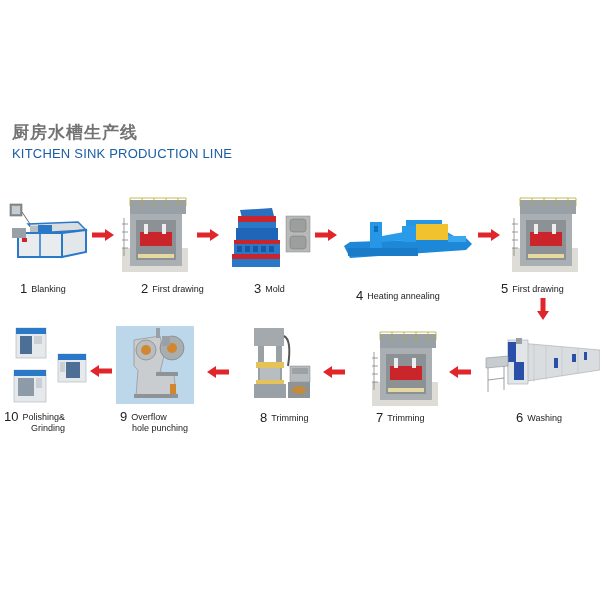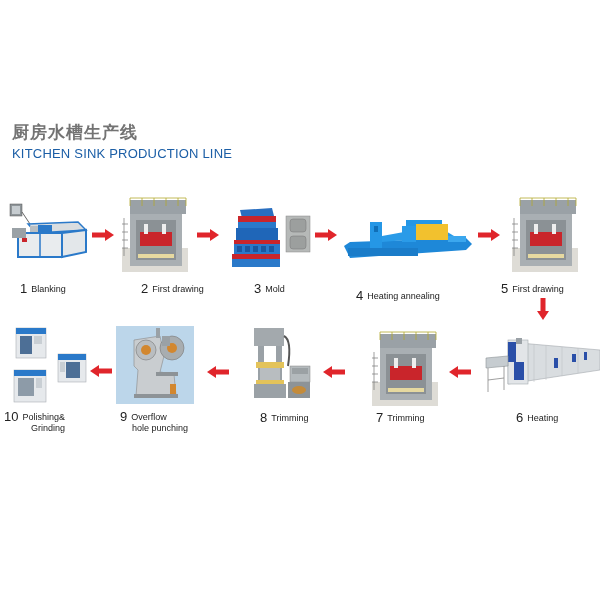--- a/index.html
+++ b/index.html
@@ -198,21 +198,21 @@
       </g>
     <g stroke="#b8bdc0" stroke-width="0.5">
         <line x1="50" y1="8" x2="50" y2="46"></line>
         <line x1="62" y1="9" x2="62" y2="44"></line>
         <line x1="78" y1="11" x2="78" y2="40"></line>
         <line x1="94" y1="12" x2="94" y2="37"></line>
       </g>
   </svg>
 </div>
 <div class="label" style="left:516px;top:412px;">
-  <span class="num">6</span><span>Heating</span>
+  <span class="num">6</span><span>Washing</span>
 </div>
 
 <div class="arrow" style="left:449px;top:366px;">
   <svg width="22" height="12" viewBox="0 0 22 12">
       <rect x="8" y="3.5" width="14" height="5" fill="#e0252b"></rect>
       <polygon points="9,0 0,6 9,12" fill="#e0252b"></polygon>
     </svg>
 </div>
 
 <div class="step" style="left:372px;top:330px;">

